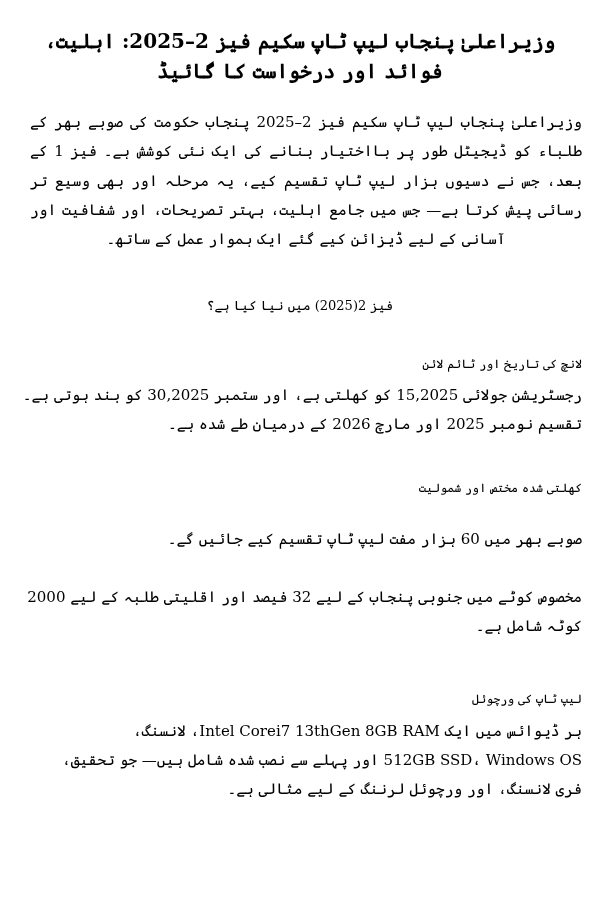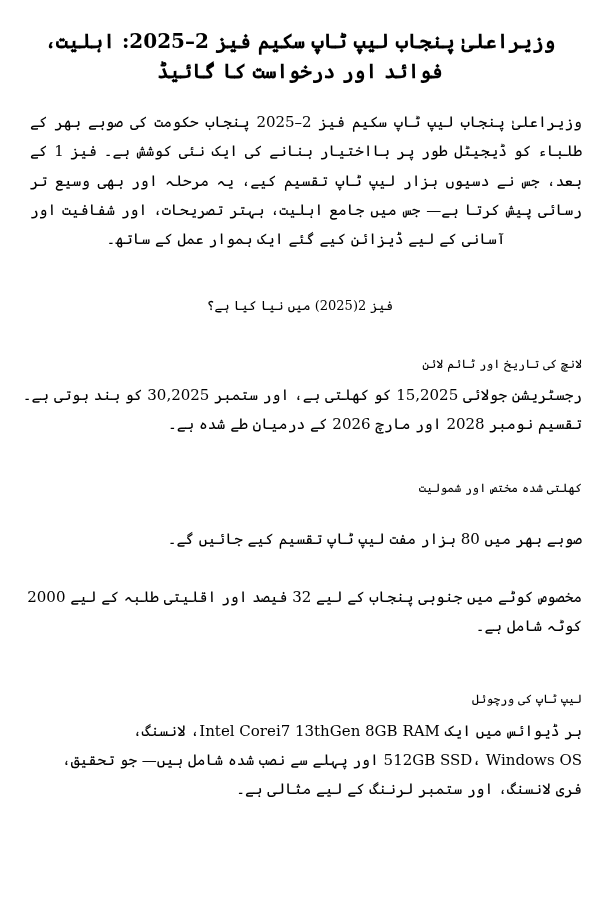--- a/index.html
+++ b/index.html
@@ -69,32 +69,32 @@
 
   <div class="spacer-sm"></div>
 
   <div class="section-head">فیز 2(2025) میں نیا کیا ہے؟</div>
 
   <div class="spacer-sm"></div>
 
   <div class="sub-head">لانچ کی تاریخ اور ٹائم لائن</div>
   <div class="centered-block block-lines">
     <div>رجسٹریشن جولائی 15,2025 کو کھلتی ہے، اور ستمبر 30,2025 کو بند ہوتی ہے۔</div>
-    <div>تقسیم نومبر 2028 اور مارچ 2026 کے درمیان طے شدہ ہے۔</div>
+    <div>تقسیم نومبر 2025 اور مارچ 2026 کے درمیان طے شدہ ہے۔</div>
   </div>
 
   <div class="spacer-sm"></div>
 
   <div class="sub-head">کھلتی شدہ مختص اور شمولیت</div>
   <div class="spacer-md"></div>
-  <div class="centered-block">صوبے بھر میں 80 ہزار مفت لیپ ٹاپ تقسیم کیے جائیں گے۔</div>
+  <div class="centered-block">صوبے بھر میں 60 ہزار مفت لیپ ٹاپ تقسیم کیے جائیں گے۔</div>
   <div class="centered-block">مخصوص کوٹے میں جنوبی پنجاب کے لیے 32 فیصد اور اقلیتی طلبہ کے لیے 2000 کوٹہ شامل ہے۔</div>
 
   <div class="spacer-md"></div>
 
   <div class="sub-head">لیپ ٹاپ کی ورچوئل</div>
   <div class="centered-block block-lines">
     <div>ہر ڈیوائس میں ایک Intel Corei7 13thGen 8GB RAM، لانسنگ،</div>
     <div>512GB SSD، Windows OS اور پہلے سے نصب شدہ شامل ہیں— جو تحقیق،</div>
-    <div>فری لانسنگ، اور ستمبر لرننگ کے لیے مثالی ہے۔</div>
+    <div>فری لانسنگ، اور ورچوئل لرننگ کے لیے مثالی ہے۔</div>
   </div>
 
 </div>
 
 </body></html>

